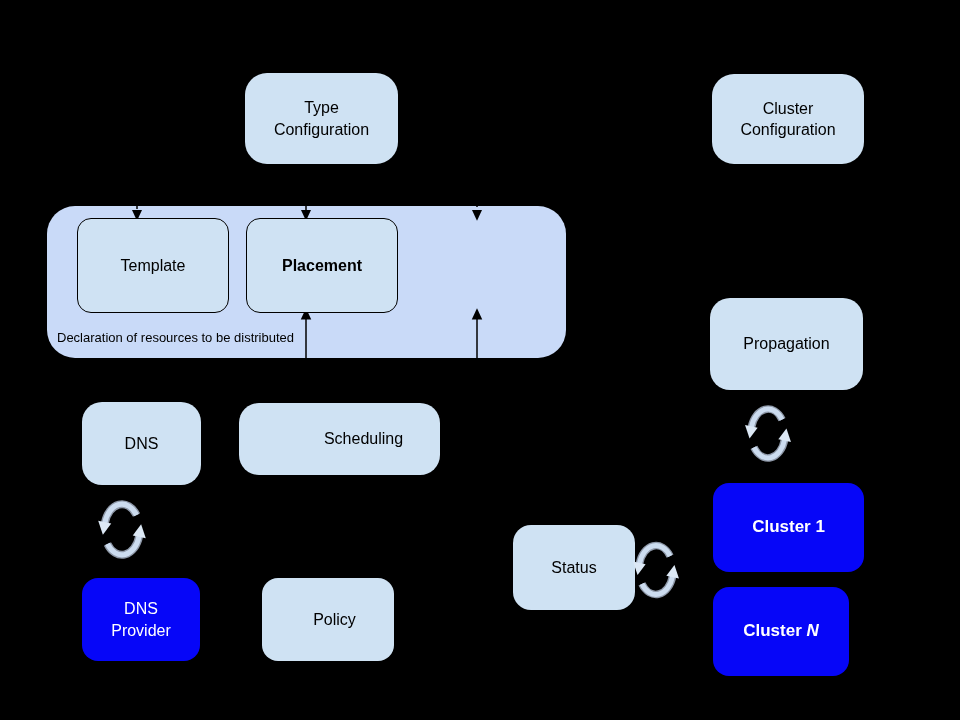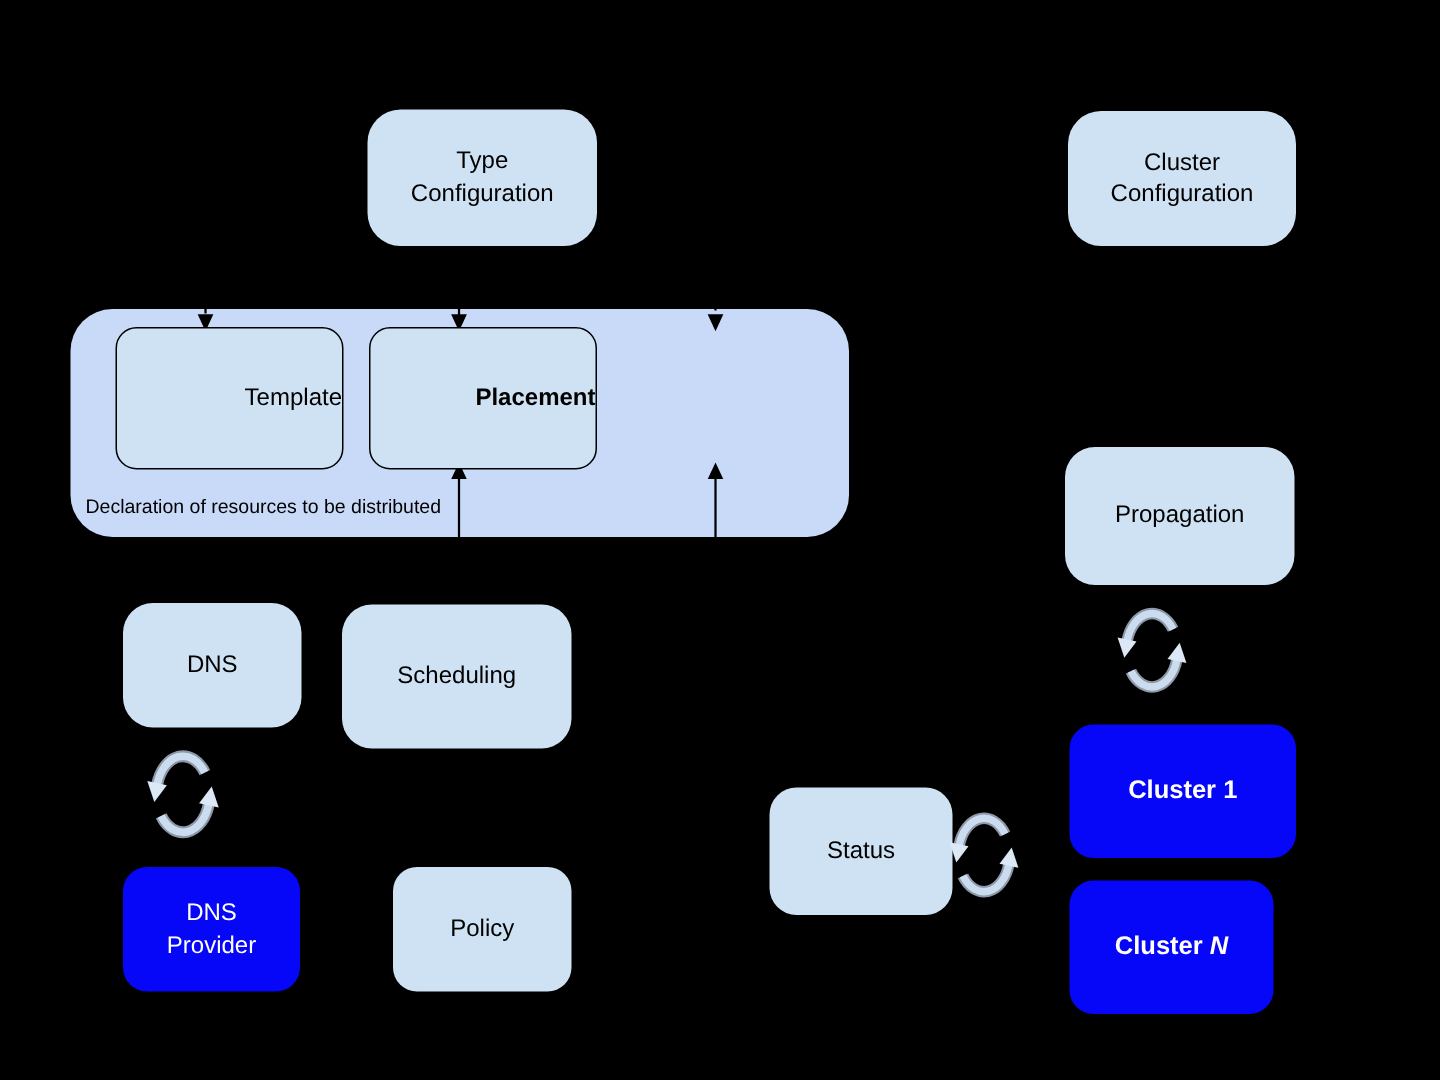--- a/index.html
+++ b/index.html
@@ -21,21 +21,21 @@
     text-align: center;
     color: var(--text-dark, #000);
     font-size: 16px;
     line-height: 1.32;
     white-space: pre-line;
     z-index: 3;
     margin-left: 15px;
   }
   .light { background: var(--light-box-fill, #cfe2f3); }
   .blue  { background: var(--blue-box-fill, #0606f8); color: var(--text-light, #fff); }
-  .bordered { border: 1px solid #000; align-items: flex-end; }
+  .bordered { border: 1px solid #000; }
   .bold { font-weight: bold; font-size: 17px; }
   .container-group {
     position: absolute;
     left: 47px; top: 206px; width: 519px; height: 152px;
     background: var(--container-fill, #c9daf8);
     border-radius: 28px;
     z-index: 1;
   }
   .container-caption {
     position: absolute;
@@ -103,41 +103,41 @@
 
   <div class="box light bordered" style="left:231px; top:218px; width:150px; height:93px; border-radius:14px;font-weight:bold;">
     <span>Placement</span>
   </div>
 
 
   <div class="box light" style="left:67px; top:402px; width:119px; height:83px; border-radius:20px;">
     <span>DNS</span>
   </div>
 
-  <div class="box light" style="left:213px; top:403px; width:153px; height:96px; border-radius:20px;">
+  <div class="box light" style="left:224px; top:403px; width:153px; height:72px; border-radius:20px;padding-left:48px;">
     <span>Scheduling</span>
   </div>
 
   <div class="sync" style="left:94px; top:492px; width:56px; height:75px;">
     <svg viewBox="0 0 60 80">
       <path class="arc-gray" d="M45.6,24.5 A19,27 0 0 0 11.6,33"></path>
       <path class="arc-light" d="M45.6,24.5 A19,27 0 0 0 11.6,33"></path>
       <path class="head-light" d="M4.5,30.5 L18.5,33.5 L9.5,45.5 Z"></path>
       <path class="arc-gray" d="M14.4,55.5 A19,27 0 0 0 48.4,47"></path>
       <path class="arc-light" d="M14.4,55.5 A19,27 0 0 0 48.4,47"></path>
       <path class="head-light" d="M55.5,49.5 L41.5,46.5 L50.5,34.5 Z"></path>
     </svg>
   </div>
 
   <div class="box blue" style="left:67px; top:578px; width:118px; height:83px; border-radius:16px;">
     <span>DNS
 Provider</span>
   </div>
 
-  <div class="box light" style="left:247px; top:578px; width:119px; height:83px; border-radius:16px;">
+  <div class="box light" style="left:247px; top:578px; width:119px; height:83px; border-radius:16px;padding-left:13px;">
     <span>Policy</span>
   </div>
 
   <div class="box light" style="left:695px; top:298px; width:153px; height:92px; border-radius:20px;">
     <span>Propagation</span>
   </div>
 
   <div class="sync" style="left:741px; top:395px; width:54px; height:77px;">
     <svg viewBox="0 0 60 80">
       <path class="arc-gray" d="M45.6,24.5 A19,27 0 0 0 11.6,33"></path>

